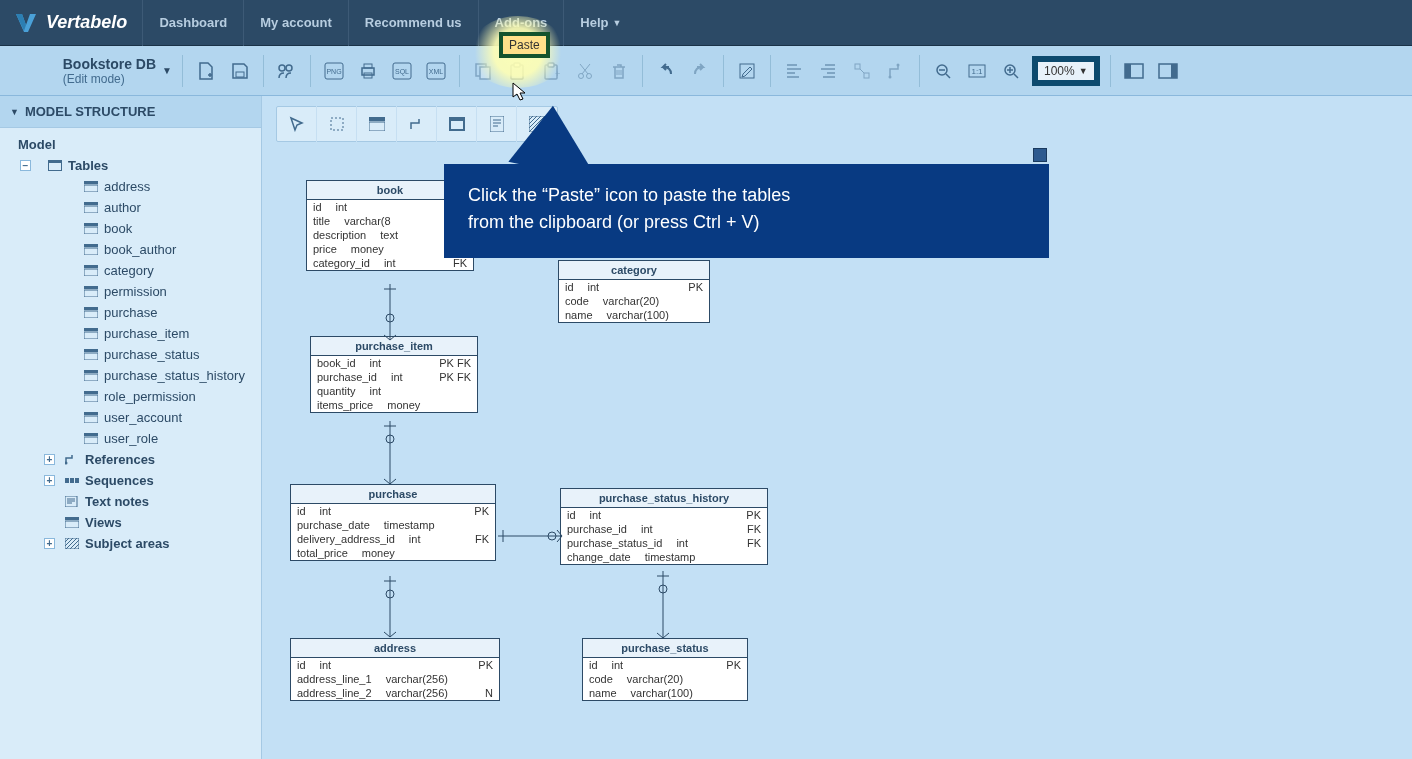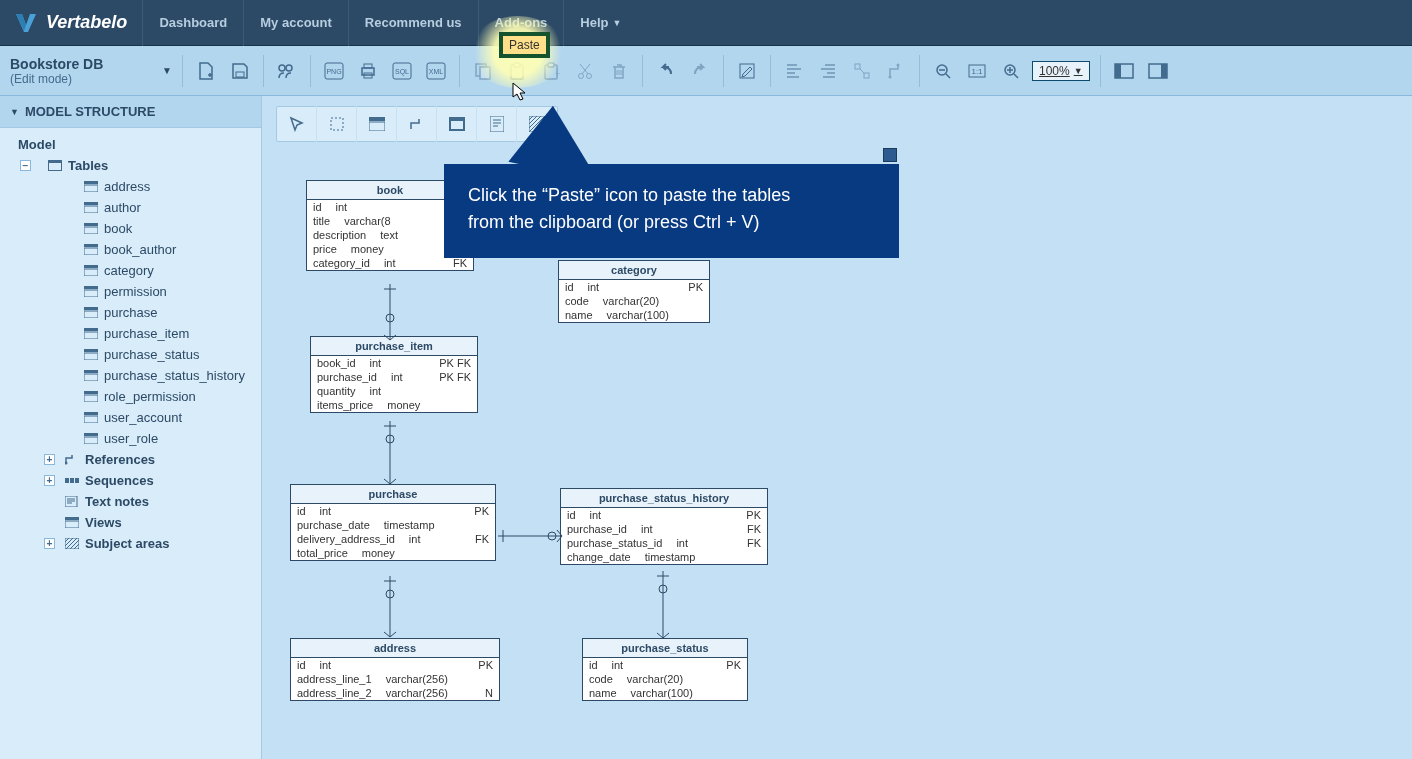--- a/index.html
+++ b/index.html
@@ -16,21 +16,21 @@
 
 .toolbar { height: 50px; background: #b3d6ef; border-bottom: 1px solid #8ab8dc; display: flex; align-items: center; padding: 0 6px; }
 .model-name-box { width: 170px; padding: 0 4px; }
 .model-name { color: #2c4a66; font-weight: bold; font-size: 14px; }
 .model-mode { color: #426b8e; font-size: 12px; }
 .model-caret { color: #2c4a66; margin-left: 6px; font-size: 10px; }
 .tb-sep { width: 1px; height: 32px; background: #93bdd8; margin: 0 6px; }
 .tb-btn { width: 30px; height: 30px; display: flex; align-items: center; justify-content: center; cursor: pointer; color: #426b8e; margin: 0 2px; }
 .tb-btn.dim { opacity: .45; }
 .tb-btn svg { display: block; }
-.zoom-box { border: 1px solid #0c4a6e; background: #e8f2fa; padding: 2px 6px; font-size: 12px; display: flex; align-items: center; gap: 4px; margin: 0 4px; text-decoration: underline; }
+.zoom-box { border: 6px solid #0c4a6e; background: #e8f2fa; padding: 2px 6px; font-size: 12px; display: flex; align-items: center; gap: 4px; margin: 0 4px; }
 
 
 .main { display: flex; height: calc(759px - 96px); }
 .sidebar { width: 262px; background: #d9ecf9; border-right: 1px solid #a5c9e4; display: flex; flex-direction: column; }
 .side-header { background: #b3d6ef; border-bottom: 1px solid #a5c9e4; padding: 8px 10px; color: #2c4a66; font-weight: bold; font-size: 13px; display: flex; align-items: center; gap: 6px; }
 .side-header .caret { font-size: 9px; }
 .tree { padding: 6px 12px; overflow: auto; flex: 1; }
 .tree-node { padding: 3px 4px 3px 14px; color: #2c4a66; white-space: nowrap; font-size: 13px; display: flex; align-items: center; gap: 6px; cursor: pointer; }
 .tree-node.root { font-weight: bold; padding-left: 6px; }
 .tree-node.l1 { font-weight: bold; padding-left: 36px; }
@@ -79,21 +79,21 @@
   <div class="nav-item">My account</div>
   <div class="nav-item">Recommend us</div>
   <div class="nav-item">Add-ons</div>
   <div class="nav-item">
       <span>Help</span>
       <span class="caret">▼</span>
     </div>
 </div>
 
 <div class="toolbar">
-  <div class="model-name-box" style="display:flex;align-items:center;justify-content:space-between">
+  <div class="model-name-box" style="display:flex;align-items:center;justify-content:flex-end">
     <div>
       <div class="model-name">Bookstore DB</div>
       <div class="model-mode">(Edit mode)</div>
     </div>
     <span class="model-caret">▼</span>
   </div>
   <div class="tb-sep"></div>
   <div class="tb-btn">
       <svg width="18" height="18" viewBox="0 0 18 18">
         <path d="M3 1h8l4 4v12H3z" fill="none" stroke="#426b8e" stroke-width="1.5"></path>
@@ -629,21 +629,21 @@
             <span>name</span>
             <span>varchar(100)</span>
             <span class="c3"></span>
           </div>
         </div>
       </div>
 
     <div class="spotlight" style="left:208px;top:-80px"></div>
     <div class="paste-tip" style="left:237px;top:-64px">Paste</div>
     <div class="callout-arrow" style="left:252px;top:12px"></div>
-    <div class="callout" style="left:182px;top:68px;width:455px">
+    <div class="callout" style="left:182px;top:68px;width:605px">
       <div class="close"></div>
       <div>Click the “Paste” icon to paste the tables</div>
       <div>from the clipboard (or press Ctrl + V)</div>
     </div>
 
     <svg class="cursor-img" style="left:250px;top:-14px" viewBox="0 0 16 20">
         <path d="M1 1l0 14 4-3 3 6 3-1-3-6 5 0z" fill="#fff" stroke="#000"></path>
       </svg>
   </div>
 </div>

